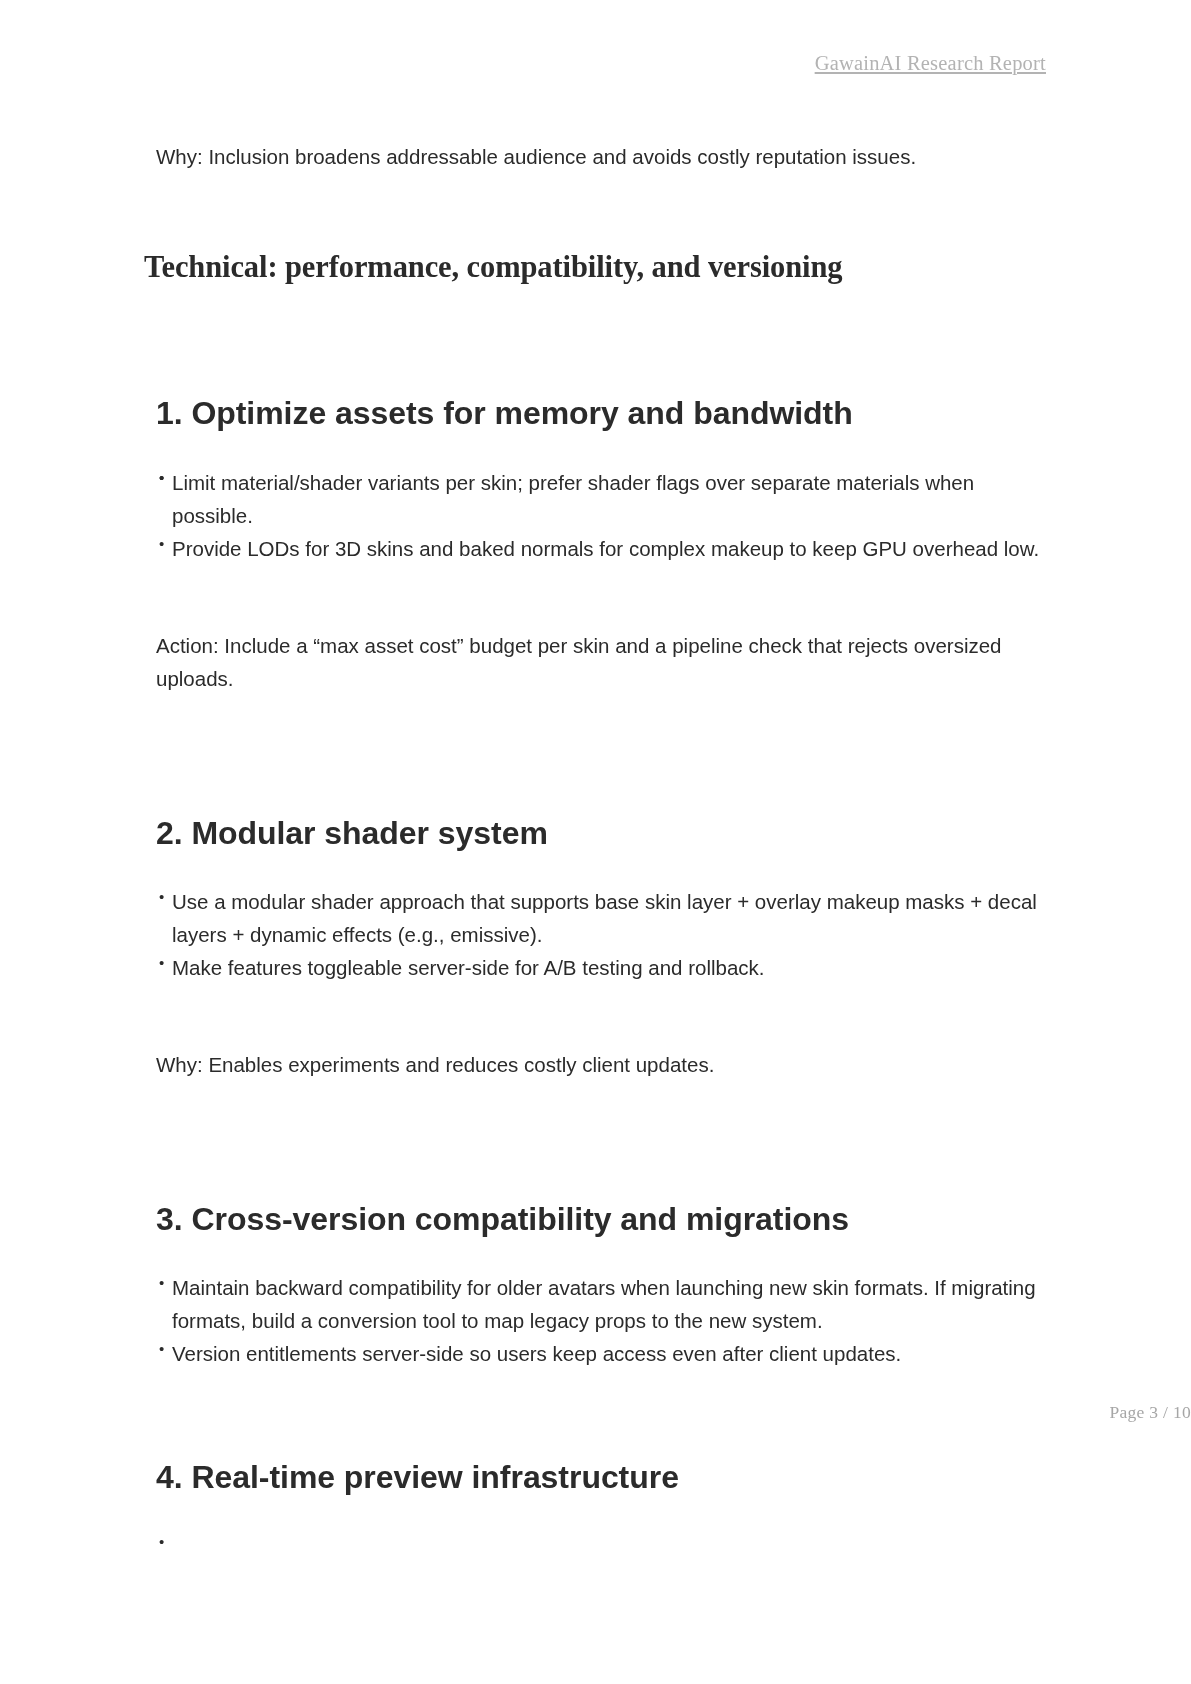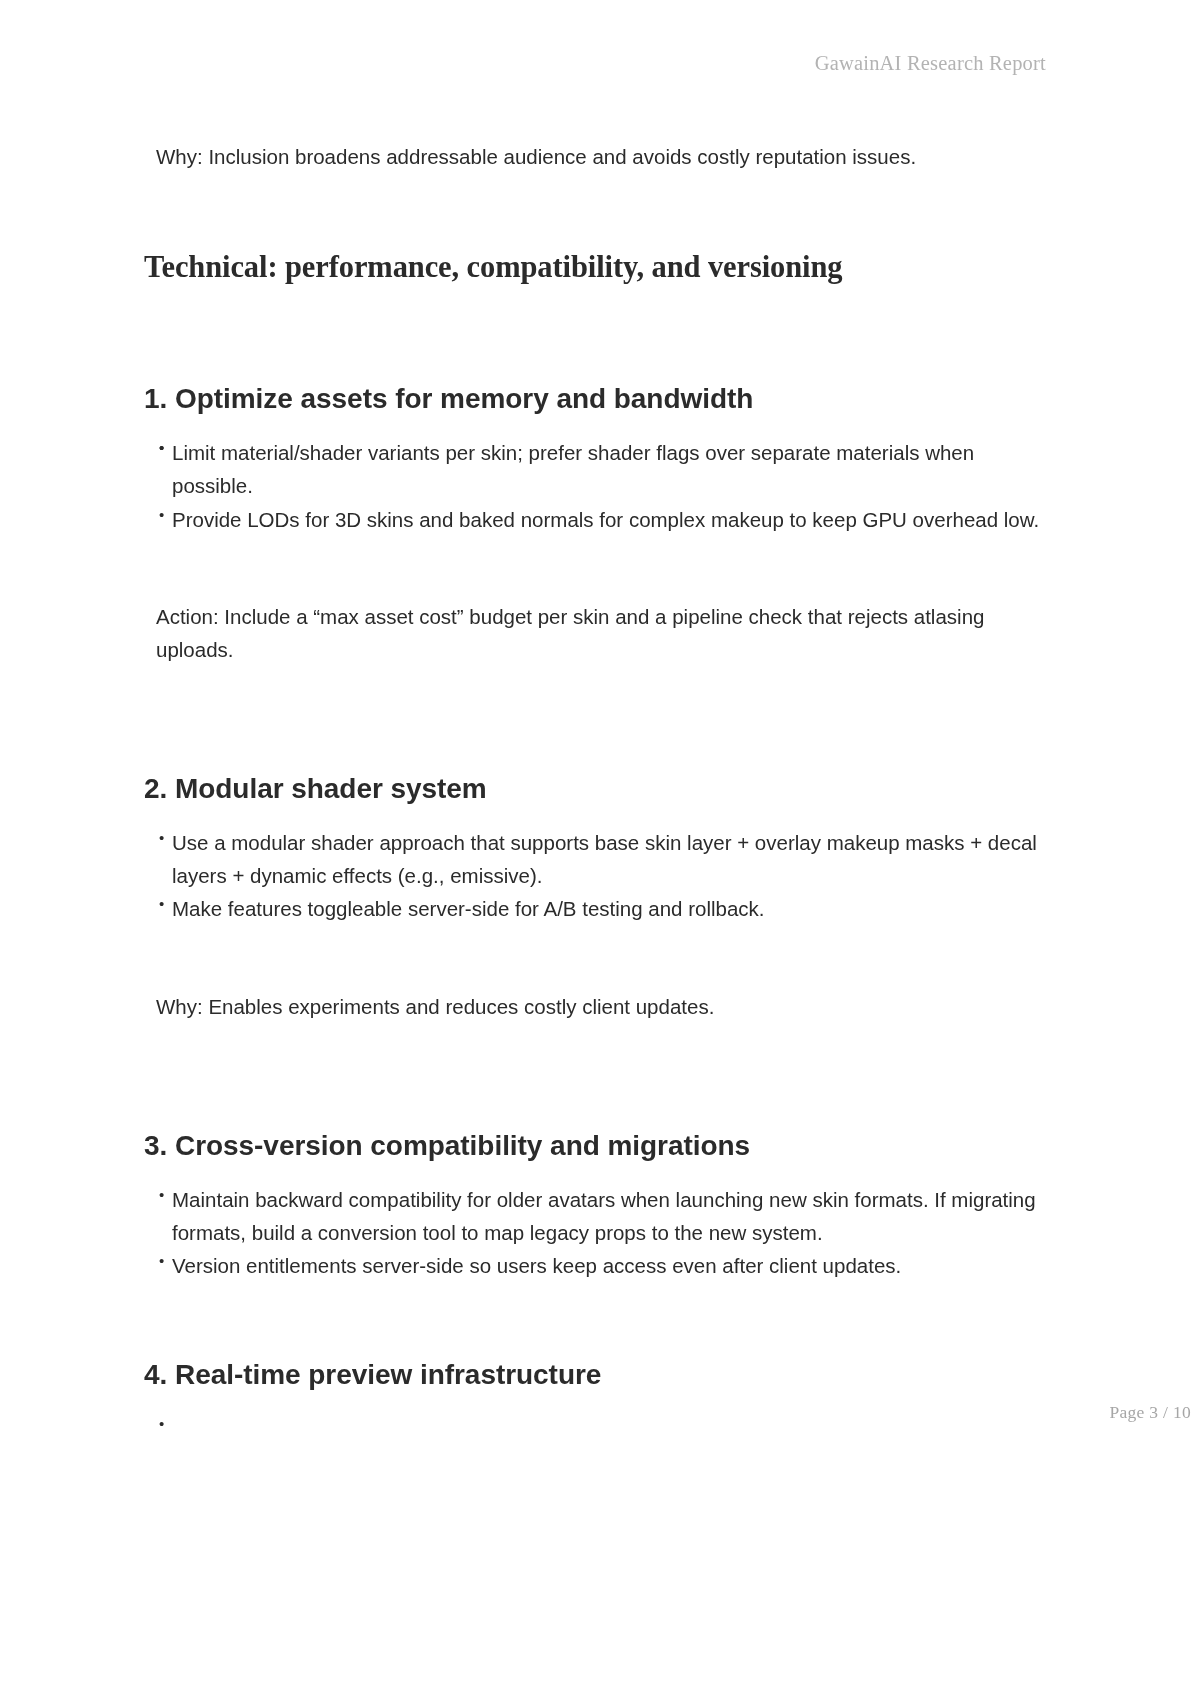--- a/index.html
+++ b/index.html
@@ -18,20 +18,21 @@
   }
   .running-header {
     position: absolute;
     top: 52px;
     right: 145px;
     font-family: "Liberation Serif", serif;
     font-size: 20.5px;
     color: #b3b3b3;
     letter-spacing: 0.2px;
     white-space: nowrap;
+    text-decoration: underline;
   }
   .content {
     position: absolute;
     left: 144px;
     right: 144px;
     top: 128px;
   }
   p.para {
     margin: 12px;
     font-size: 20.5px;
@@ -42,22 +43,22 @@
   h1.doc-h1 {
     margin: 0;
     font-size: 30.5px;
     line-height: 1.35;
     font-weight: 700;
     color: #2b2b2b;
     letter-spacing: -0.1px;
     font-family: Liberation Serif, serif;
   }
   h2.doc-h2 {
-    margin: 0;
-    font-size: 28px;
+    margin: 12px;
+    font-size: 32px;
     line-height: 1.35;
     font-weight: 700;
     color: #2b2b2b;
     letter-spacing: -0.05px;
   }
   ul.bullets {
     margin: 0;
     padding: 0;
     list-style: none;
   }
@@ -117,21 +118,21 @@
     <div class="gap-s"></div>
 
     <ul class="bullets">
       <li><span class="dot">•</span></li>
       <li><span class="dot">•</span><span>Limit material/shader variants per skin; prefer shader flags over separate materials when possible.</span></li>
       <li><span class="dot">•</span><span>Provide LODs for 3D skins and baked normals for complex makeup to keep GPU overhead low.</span></li>
     </ul>
 
     <div class="gap-l"></div>
 
-    <p class="para">Action: Include a “max asset cost” budget per skin and a pipeline check that rejects atlasing uploads.</p>
+    <p class="para">Action: Include a “max asset cost” budget per skin and a pipeline check that rejects oversized uploads.</p>
 
     <div class="gap-xl"></div>
     <div class="gap-m"></div>
 
     <h2 class="doc-h2">2. Modular shader system</h2>
 
     <div class="gap-s"></div>
 
     <ul class="bullets">
       <li><span class="dot">•</span><span>Use a modular shader approach that supports base skin layer + overlay makeup masks + decal layers + dynamic effects (e.g., emissive).</span></li>

